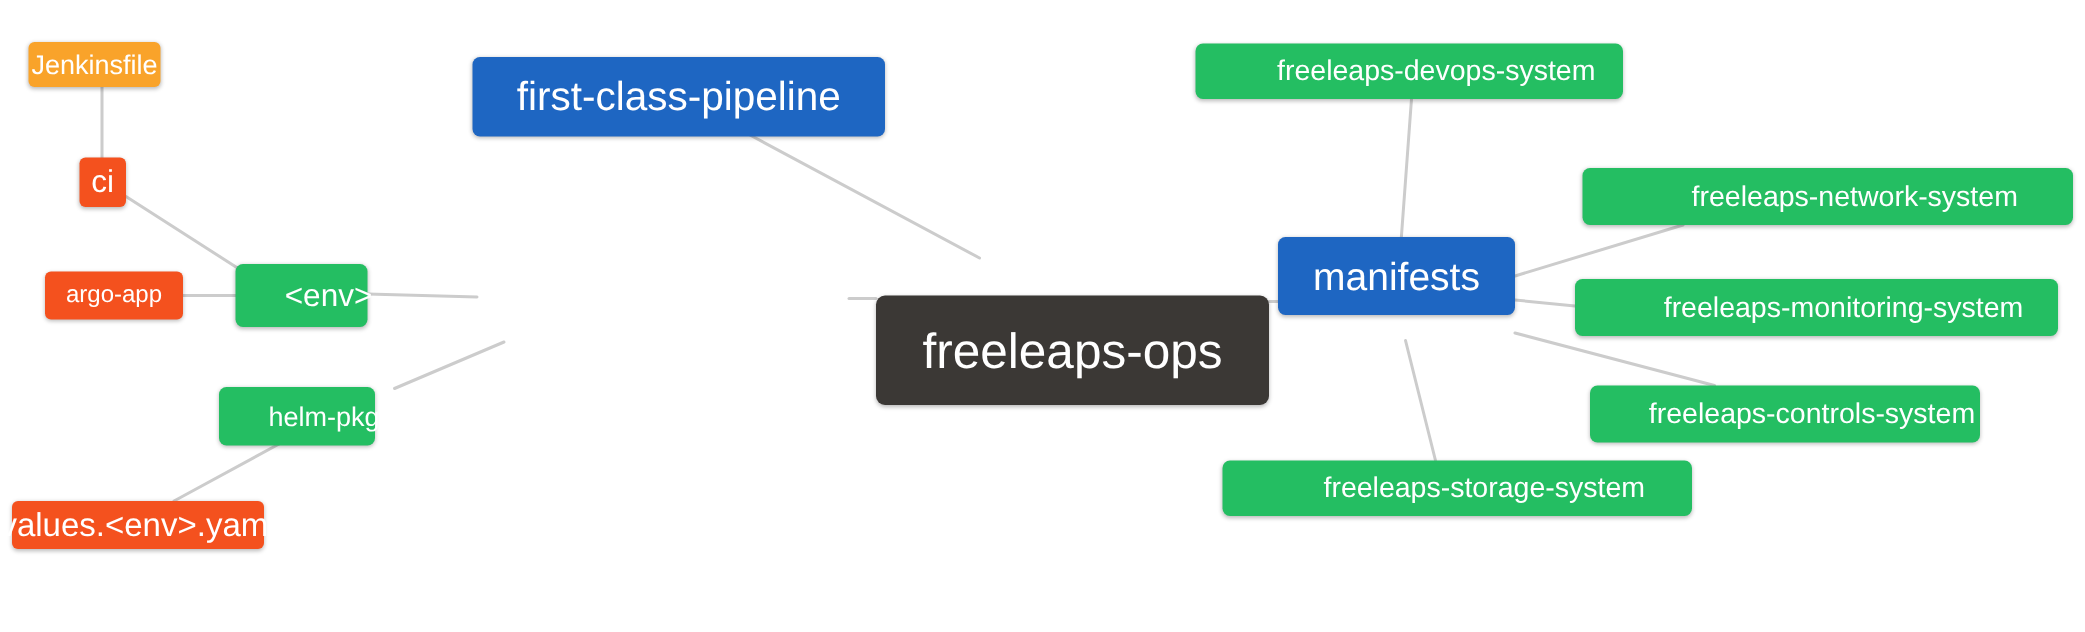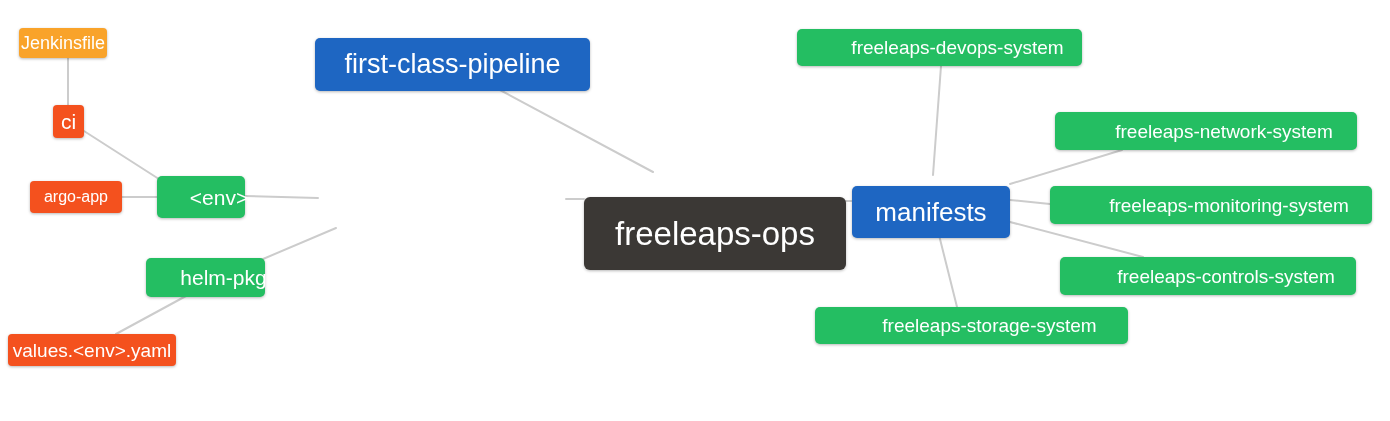--- a/index.html
+++ b/index.html
@@ -50,30 +50,30 @@
   .node.green  { background: var(--node-green,  #24be62); padding-left: 36px; }
   .node.red    { background: var(--node-red,    #f4511e); }
   .node.orange { background: var(--node-orange, #f9a32a); }
   .node.dark   { background: var(--node-dark,   #3b3835); margin-top: 28px; }
 
   
   #n-jenkinsfile  { left: 19px;   top: 28px;  width: 88px;  height: 30px; font-size: 18px; border-radius: 4px; }
   #n-ci           { left: 53px;   top: 105px; width: 31px;  height: 33px; font-size: 21px; border-radius: 4px; }
   #n-argo-app     { left: 30px;   top: 181px; width: 92px;  height: 32px; font-size: 16px; border-radius: 4px; }
   #n-env          { left: 157px;  top: 176px; width: 88px;  height: 42px; font-size: 21px; }
-  #n-helm-pkg     { left: 146px;  top: 258px; width: 119px; height: 39px; font-size: 21px; }
-  #n-values       { left: 8px;    top: 334px; width: 168px; height: 32px; font-size: 19px; border-radius: 4px; }
+  #n-helm-pkg     { left: 146px;  top: 258px; width: 104px; height: 39px; font-size: 18px; }
+  #n-values       { left: 8px;    top: 334px; width: 168px; height: 32px; font-size: 22px; border-radius: 4px; }
   #n-pipeline     { left: 315px;  top: 38px;  width: 275px; height: 53px; font-size: 27px; }
   #n-service-name { left: 318px;  top: 172px; width: 248px; height: 56px; font-size: 27px; }
   #n-ops          { left: 584px;  top: 169px; width: 262px; height: 73px; font-size: 33px; border-radius: 6px; }
-  #n-manifests    { left: 852px;  top: 186px; width: 158px; height: 52px; font-size: 26px; }
+  #n-manifests    { left: 852px;  top: 158px; width: 158px; height: 52px; font-size: 26px; }
   #n-devops       { left: 797px;  top: 29px;  width: 285px; height: 37px; font-size: 19px; }
-  #n-network      { left: 1055px; top: 112px; width: 302px; height: 38px; font-size: 19px; }
+  #n-network      { left: 1055px; top: 112px; width: 327px; height: 38px; font-size: 19px; }
   #n-monitoring   { left: 1050px; top: 186px; width: 322px; height: 38px; font-size: 19px; text-align: center; }
-  #n-controls     { left: 1060px; top: 257px; width: 296px; height: 38px; font-size: 19px; }
+  #n-controls     { left: 1060px; top: 257px; width: 260px; height: 38px; font-size: 19px; }
   #n-storage      { left: 815px;  top: 307px; width: 313px; height: 37px; font-size: 19px; }
 </style>
 </head>
 <body style="background: rgb(255, 255, 255);">
 
 <div class="canvas">
 
   <svg class="edges" width="1390" height="421" viewBox="0 0 1390 421">
     <line x1="68" y1="58" x2="68" y2="105"></line>
     <line x1="84" y1="131" x2="162" y2="181"></line>

